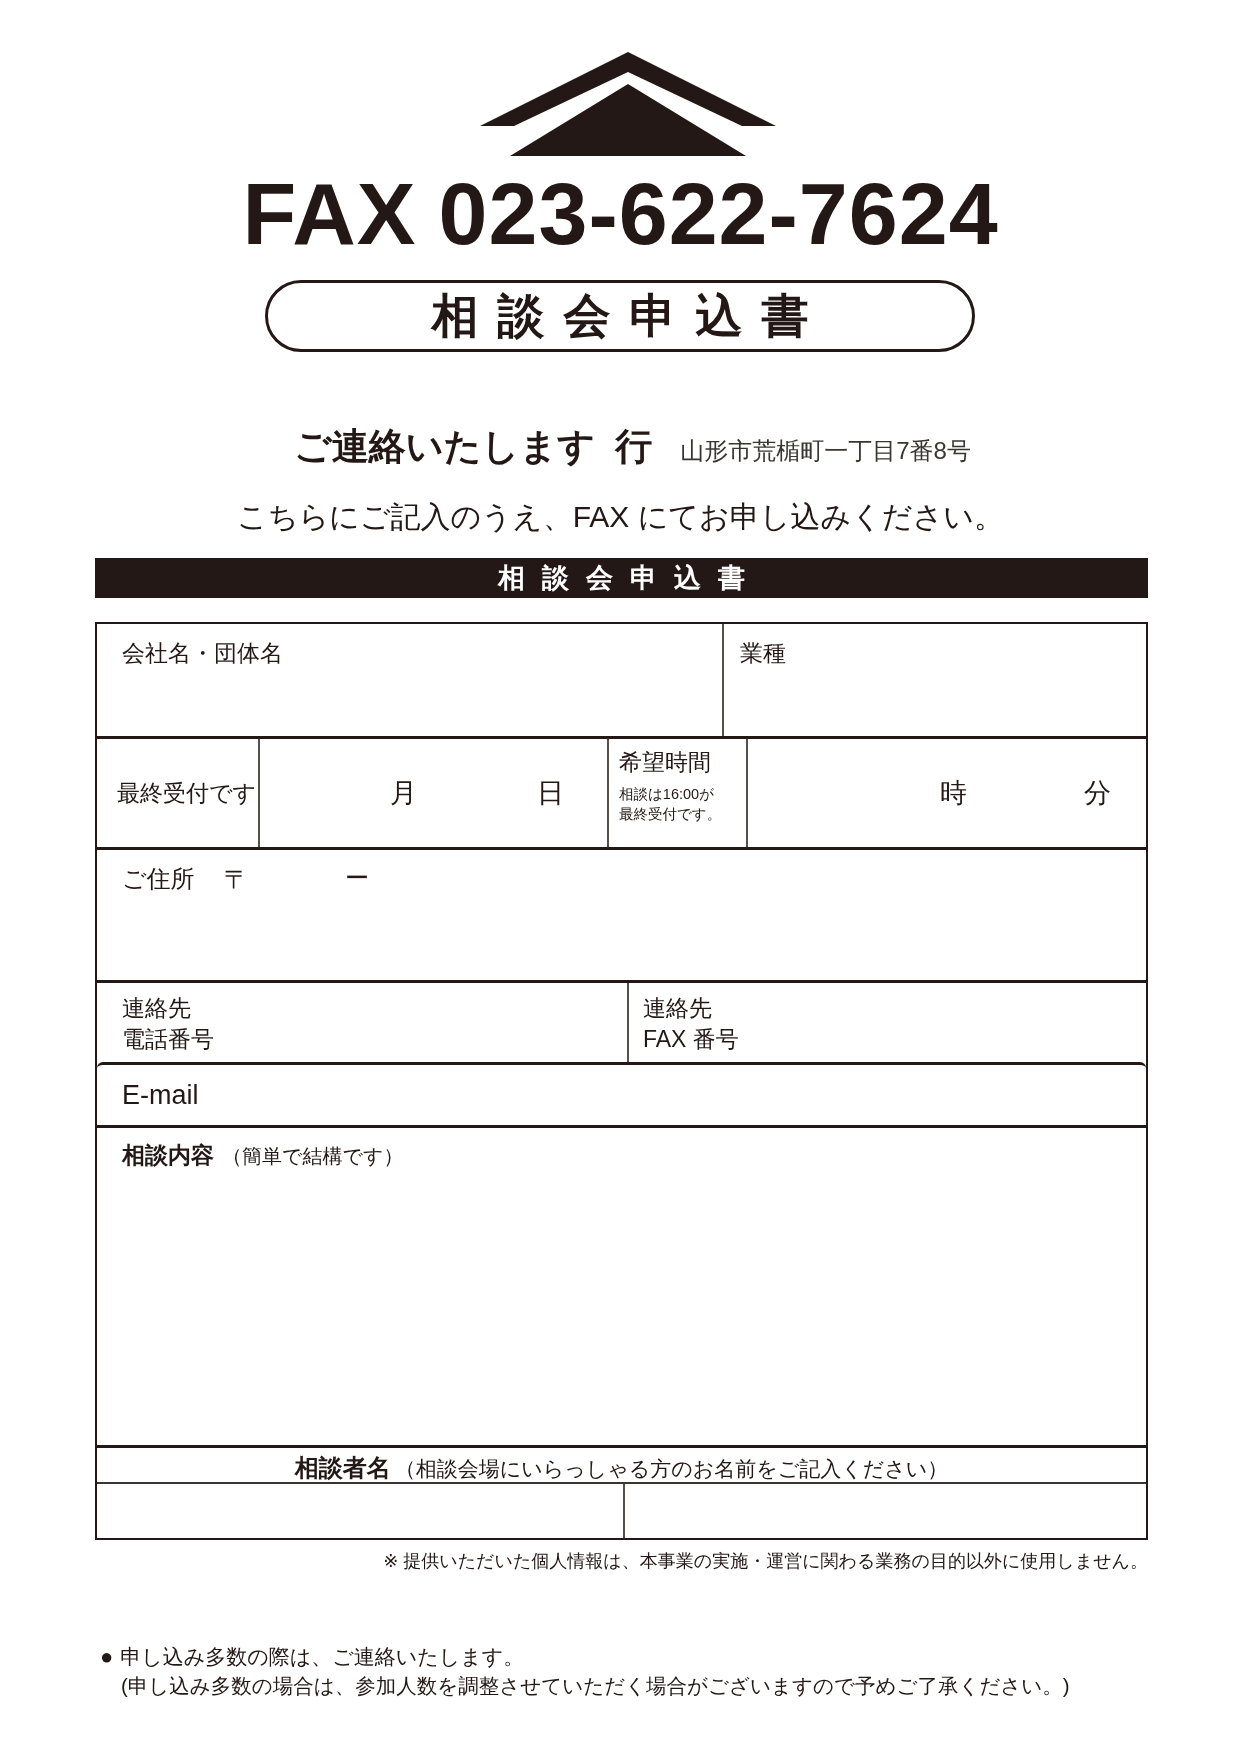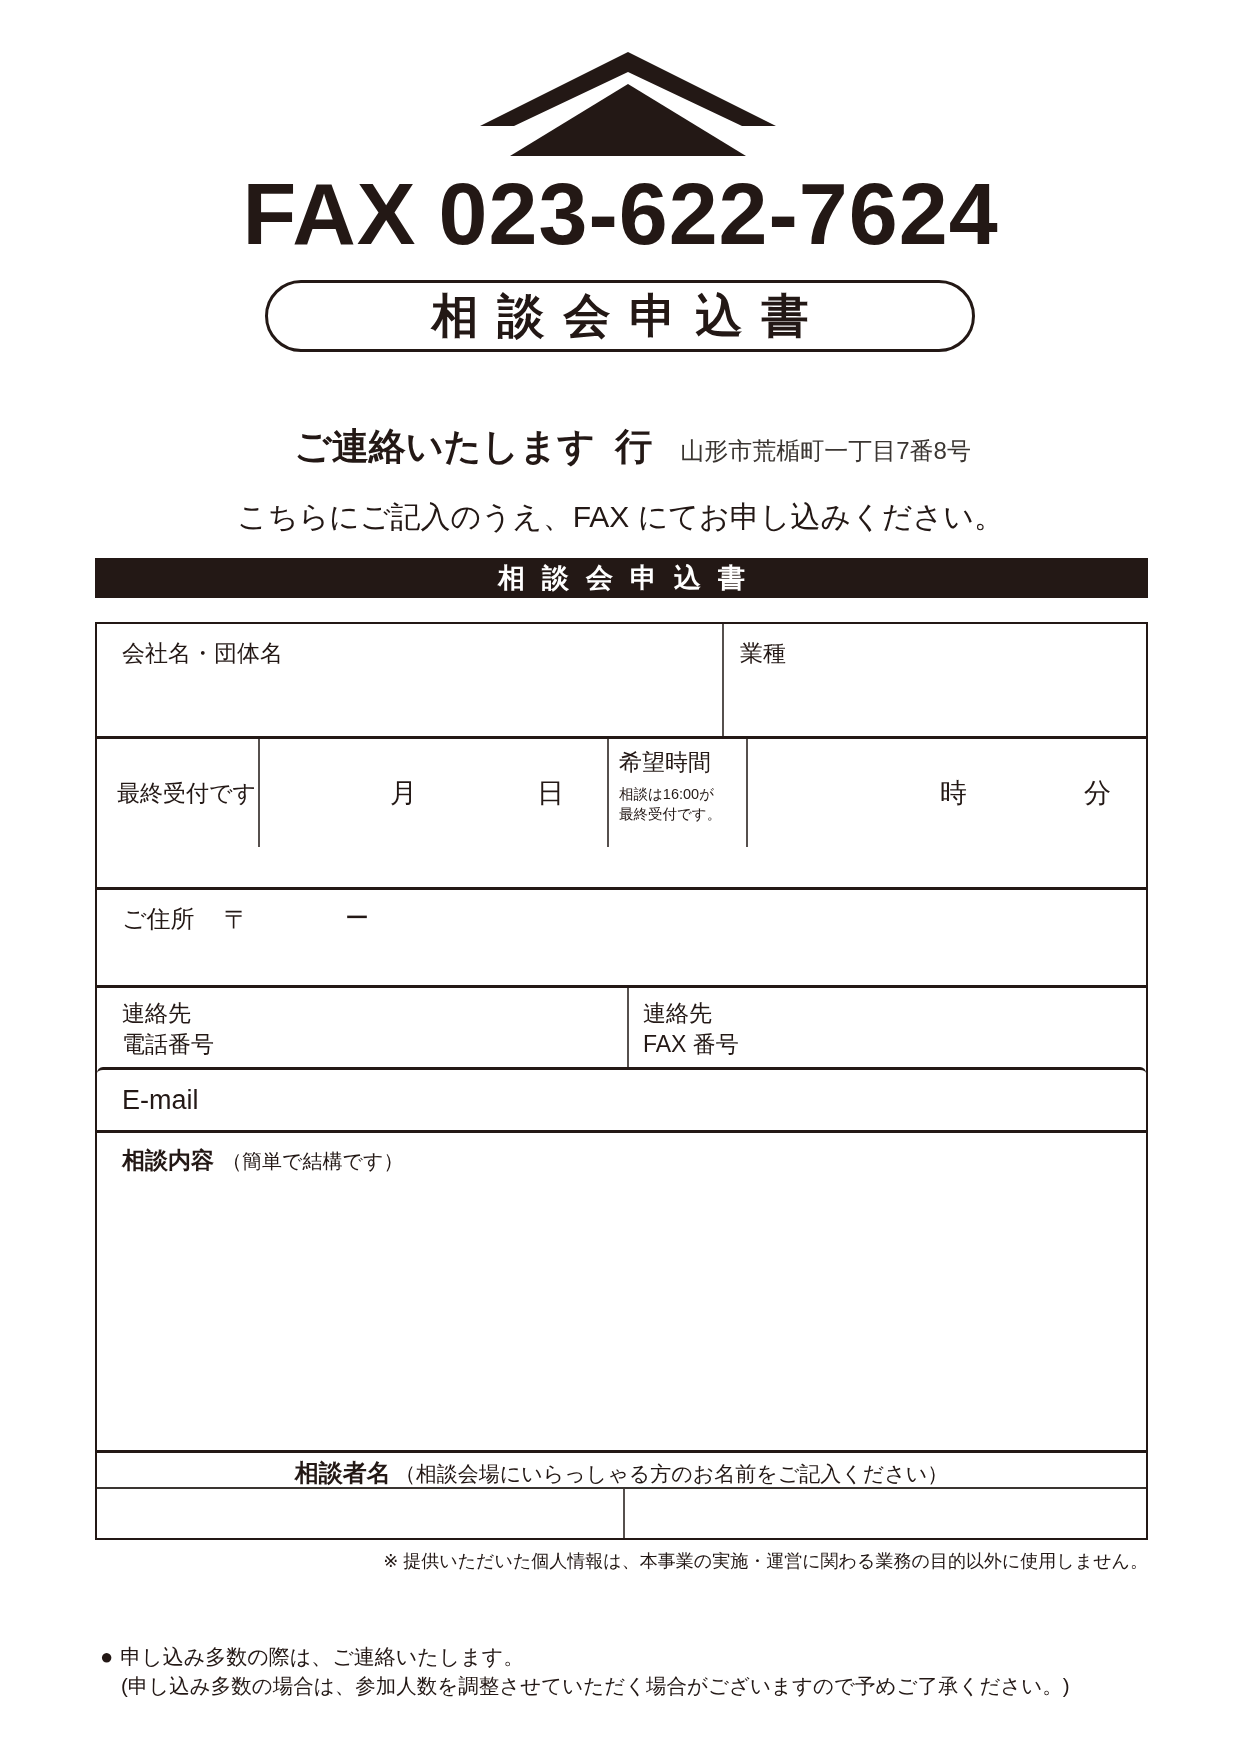--- a/index.html
+++ b/index.html
@@ -39,21 +39,21 @@
     position:absolute;left:95px;top:622px;width:1053px;height:918px;box-sizing:border-box;
     border:2px solid #231815;display:flex;flex-direction:column;
   }
   .row{display:flex;box-sizing:border-box;position:relative;}
   .row.thick{border-top:3px solid #231815;}
   .row.thin{border-top:2px solid #3a3531;}
   .cell{box-sizing:border-box;position:relative;}
   .vdiv{border-left:2px solid #56504d;}
   .r1{height:112px;}
   .r2{height:111px;}
-  .r3{height:98px;margin-top:40px;}
+  .r3{height:133px;}
   .r4{height:82px;}
   .r5{height:63px;border-radius:6px;}
   .r6{height:320px;}
   .r7{height:37px;}
   .r8{flex:1;}
   .lbl{font-size:23px;}
   .pad{padding:14px 0 0 25px;}
   .c-company{width:625px;}
   .c-industry{flex:1;padding-left:16px;}
   .c-date{width:161px;display:flex;align-items:center;padding-left:20px;}

